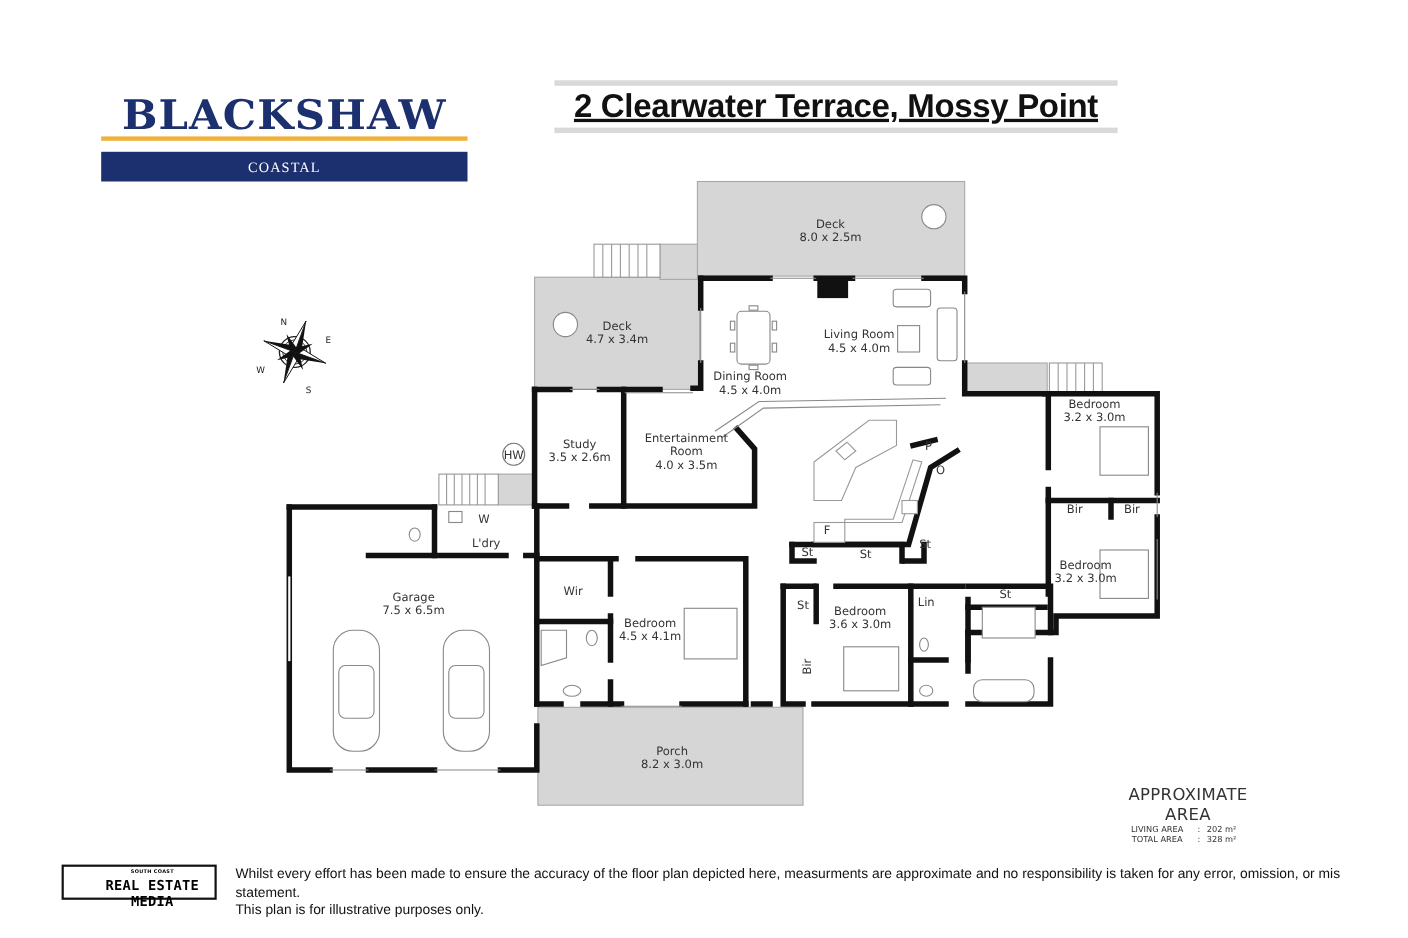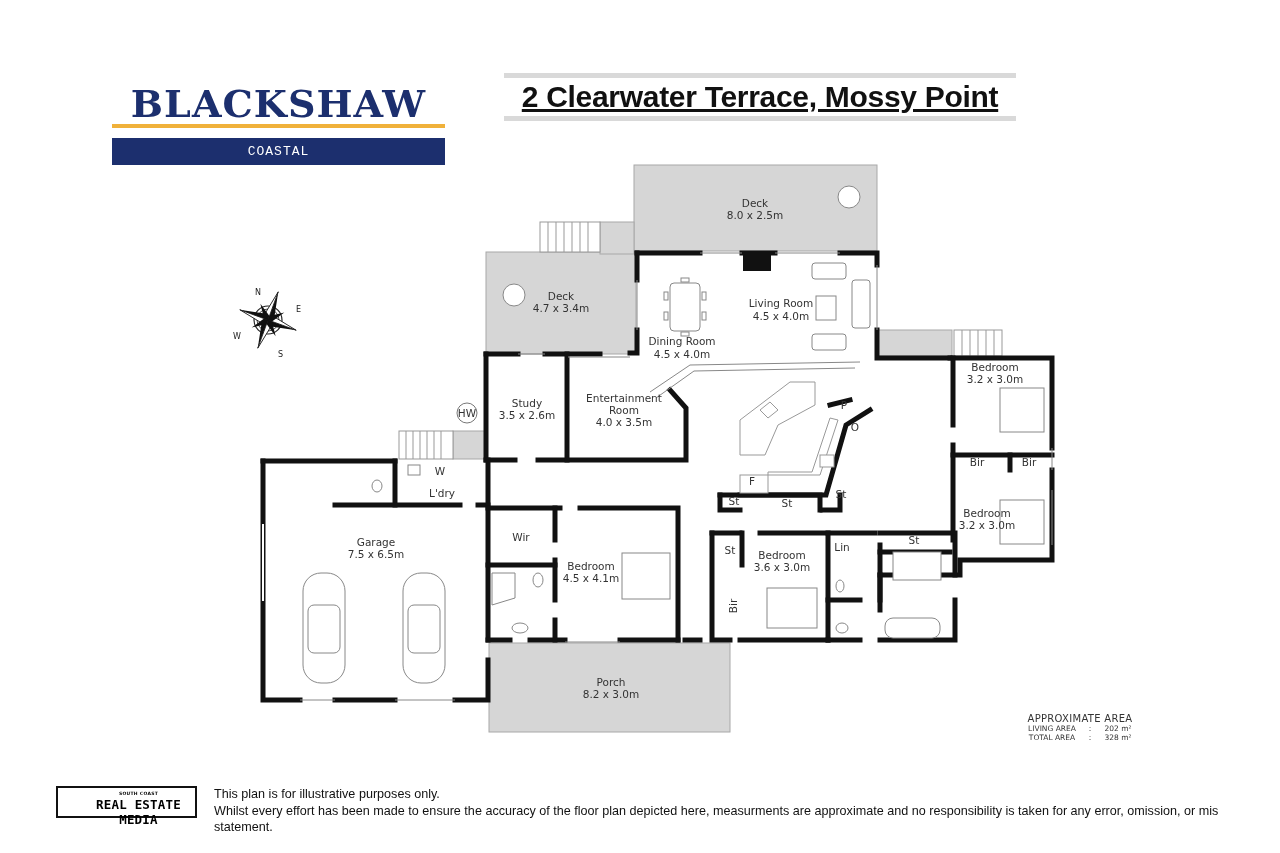--- a/index.html
+++ b/index.html
@@ -1,31 +1,31 @@
 <!DOCTYPE html>
 <html><head>
 <meta charset="utf-8">
 <style>
   html, body { margin:0; padding:0; background:#ffffff; }
   body { width:1280px; height:853px; position:relative; overflow:hidden; font-family:"DejaVu Sans", sans-serif; }
-  .logo { position:absolute; left:112px; top:84px; width:333px; }
+  .logo { position:absolute; left:92px; top:84px; width:333px; }
   .logo-name { font-family:"DejaVu Serif","Liberation Serif",serif; font-weight:bold; color:#1c2f6e; font-size:37px; letter-spacing:1px; line-height:40px; text-align:center; transform:scaleX(1.03); }
   .logo-rule { height:4px; background:#f0b13a; margin-top:0px; }
-  .logo-band { margin-top:10px; height:27px; background:#1c2f6e; color:#ffffff; font-family:Liberation Mono, monospace; font-size:13px; letter-spacing:1px; text-align:center; line-height:27px; }
+  .logo-band { margin-top:10px; height:27px; background:#1c2f6e; color:#ffffff; font-family:Liberation Serif, serif; font-size:13px; letter-spacing:1px; text-align:center; line-height:27px; }
   .title-wrap { position:absolute; left:504px; top:73px; width:512px; }
   .title-rule { height:5px; background:#d9d9d9; }
   .title { font-family:"Liberation Sans", sans-serif; font-weight:bold; font-size:30px; color:#111; text-align:center; line-height:38px; letter-spacing:-0.3px;text-decoration:underline; }
   .plan { position:absolute; left:0; top:0; }
   .room-label { font-family:"DejaVu Sans", sans-serif; font-size:10.5px; fill:#333; text-anchor:middle; }
   .area { position:absolute; left:1010px; top:713px; width:140px; font-family:"DejaVu Sans", sans-serif; color:#333; }
-  .area-title { font-size:10px; text-align:center; letter-spacing:0.3px; }
+  .area-title { font-size:15px; text-align:center; letter-spacing:0.3px; }
   .area-row { font-size:7.5px; display:flex; gap:4px; justify-content:center; }
   .area-row .k { width:62px; text-align:center; }
   .area-row .c { width:6px; text-align:center; }
-  .area-row .v { width:42px; text-align:center; }
+  .area-row .v { width:42px; text-align:left; }
   .rem { position:absolute; left:56px; top:786px; width:141px; height:32px; border:2px solid #111; box-sizing:border-box; text-align:center;padding-left:24px; }
   .rem-small { font-size:4.5px; font-weight:bold; line-height:7px; margin-top:2px; letter-spacing:0.3px; }
   .rem-big { font-family:"DejaVu Sans Mono","Liberation Mono",monospace; font-weight:bold; font-size:12.5px; line-height:15px; letter-spacing:0.2px; }
   .disclaimer { position:absolute; left:214px; top:786px; width:1010px; font-family:"Liberation Sans", sans-serif; font-size:12.6px; color:#111; line-height:16.5px; }
 </style>
 </head>
 <body>
 
 <div class="logo">
   <div class="logo-name">BLACKSHAW</div>
@@ -292,15 +292,15 @@
       <span class="c">:</span>
       <span class="v">328 m²</span>
   </div>
 </div>
 
 <div class="rem">
   <div class="rem-small">SOUTH COAST</div>
   <div class="rem-big">REAL ESTATE MEDIA</div>
 </div>
 <div class="disclaimer">
+  <div>Whilst every effort has been made to ensure the accuracy of the floor plan depicted here, measurments are approximate and no responsibility is taken for any error, omission, or mis statement.</div>
   <div>This plan is for illustrative purposes only.</div>
-  <div>Whilst every effort has been made to ensure the accuracy of the floor plan depicted here, measurments are approximate and no responsibility is taken for any error, omission, or mis statement.</div>
 </div>
 
 </body></html>

